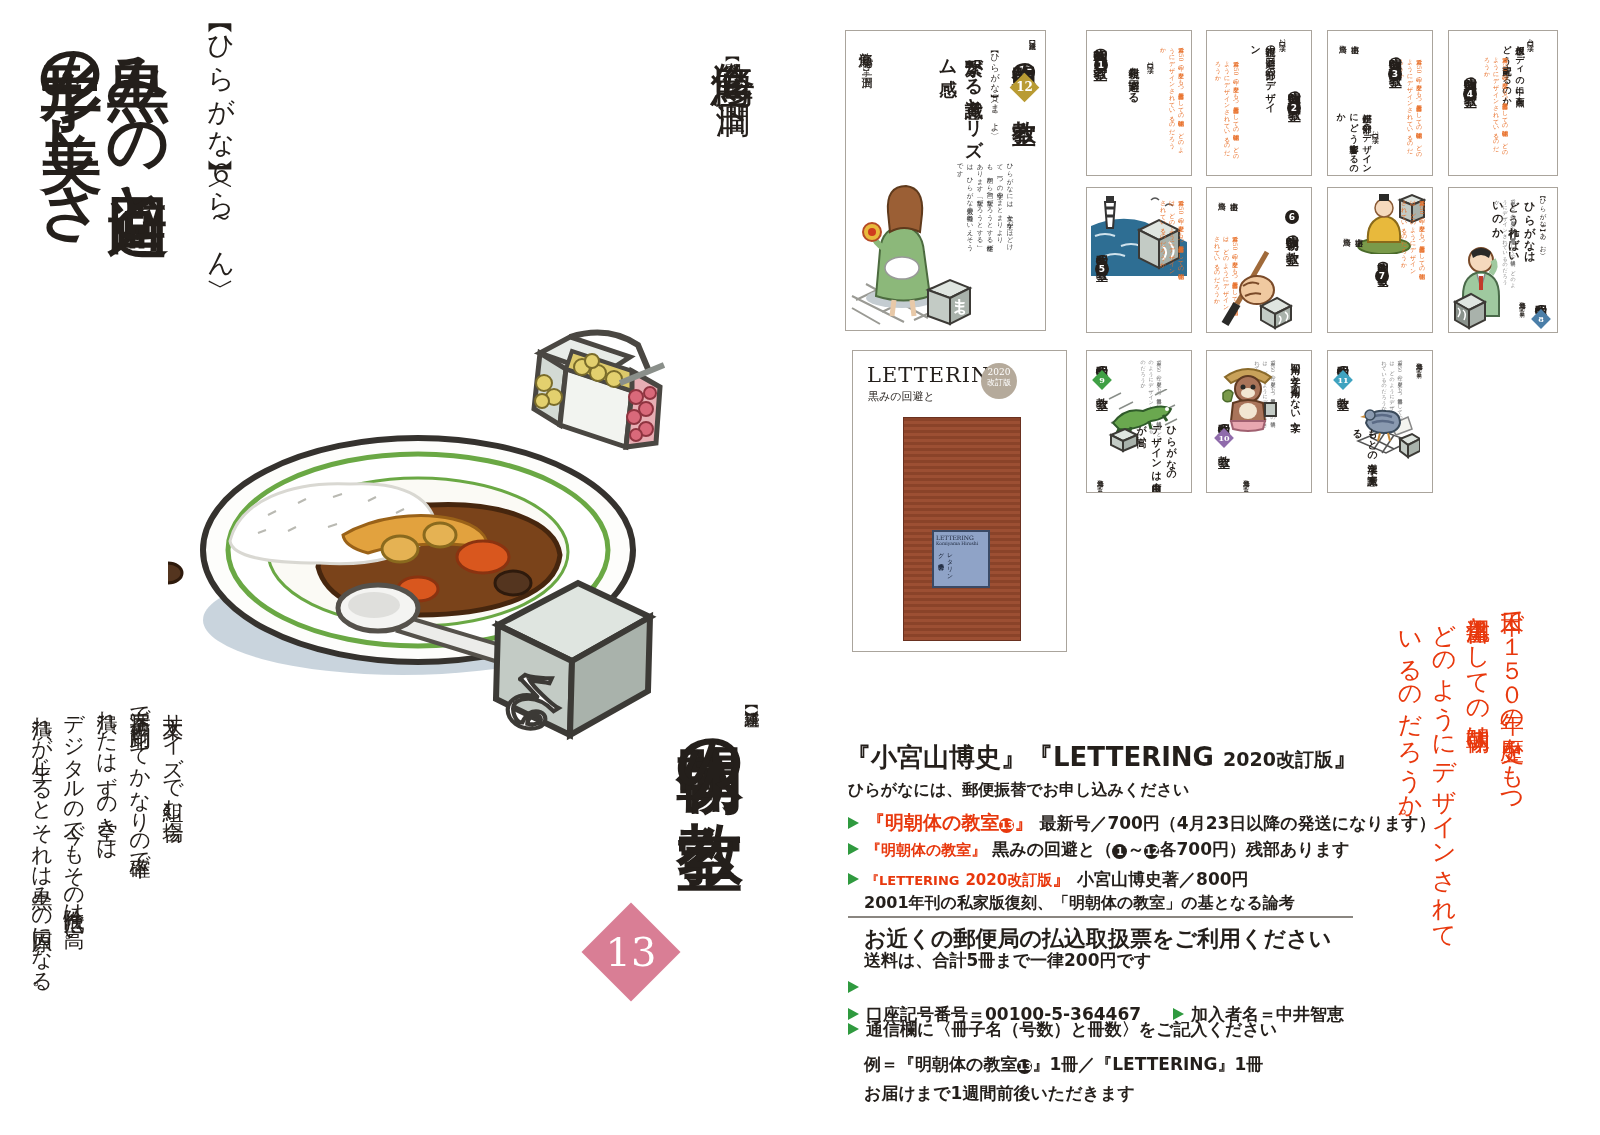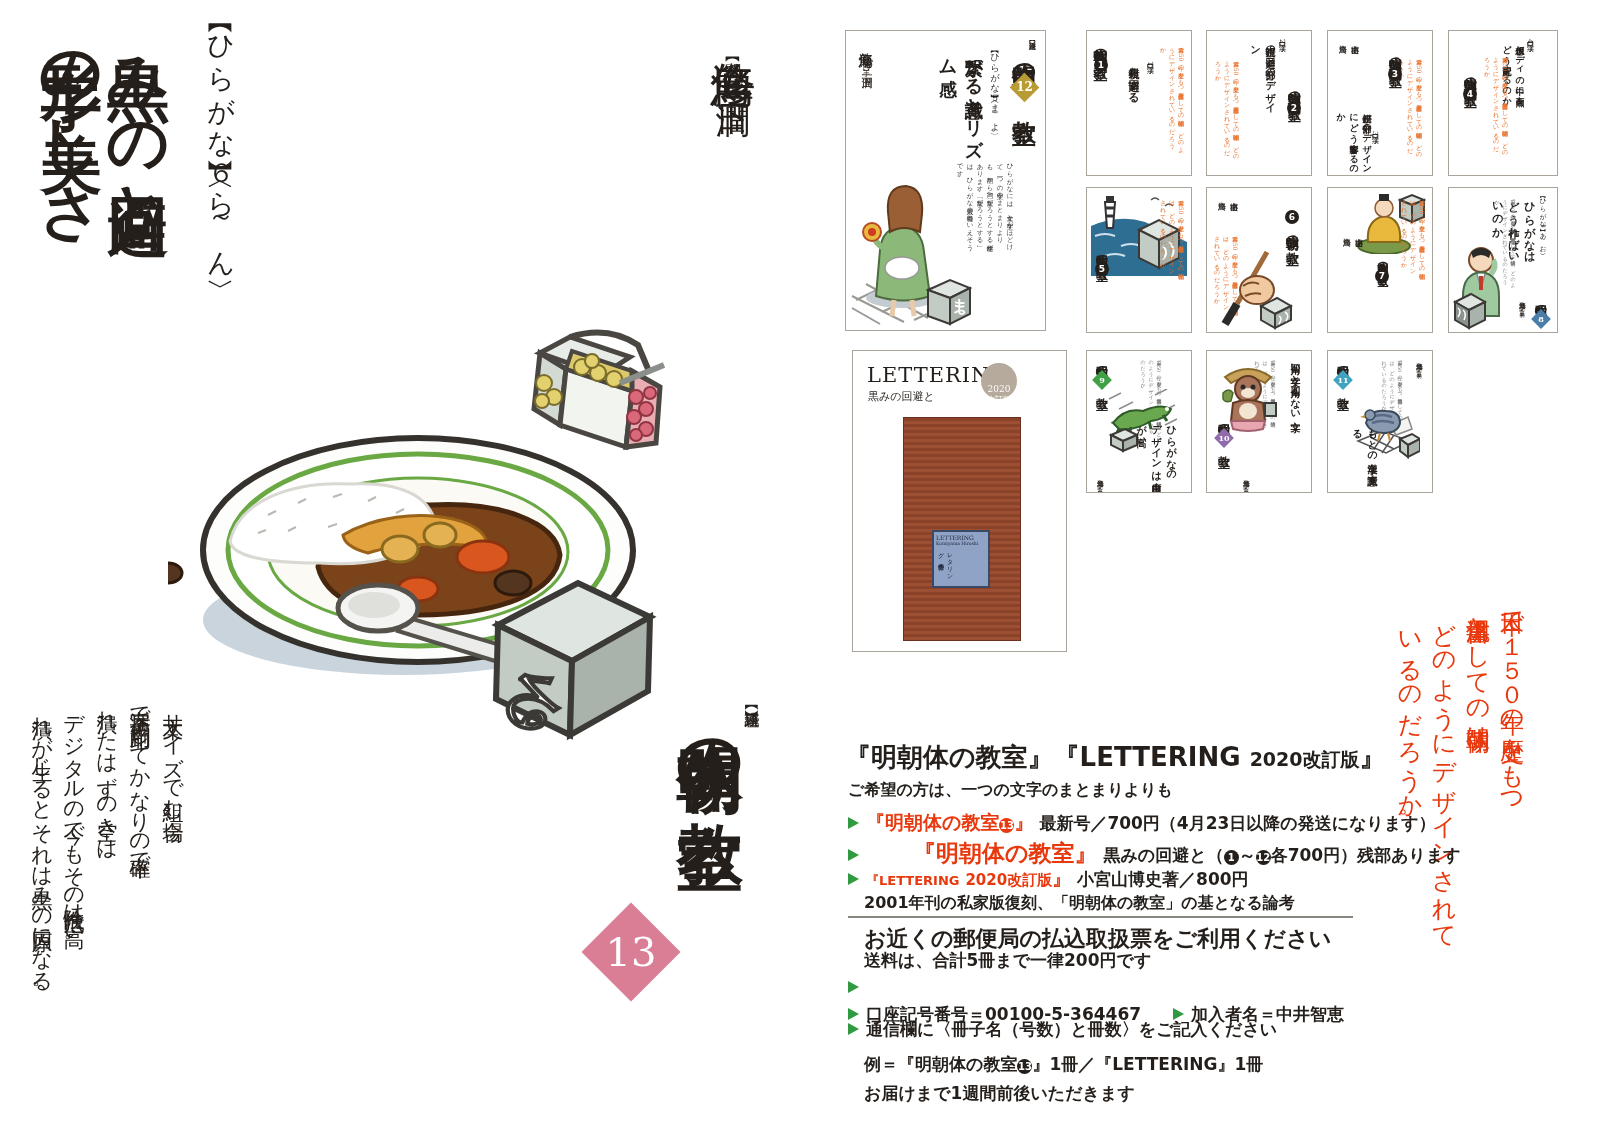--- a/index.html
+++ b/index.html
@@ -293,21 +293,21 @@
   </div>
   <div class="v ctitle" style="right:8px;bottom:4px;font-size:12px;">
     <span>明朝体の</span><span class="ndia" style="width:14px;height:14px;background:#4a7ea8;margin:2px 0;"><i style="font-size:8px;line-height:14px;">8</i></span><span>教室</span>
   </div>
 </div>
 
 <div class="cover" style="left:852px;top:350px;width:215px;height:302px;">
   <div class="h gothic" style="left:14px;top:12px;font-size:21px;letter-spacing:1px;font-family:'DejaVu Serif','Liberation Serif',serif;">LETTERING</div>
   <div class="h" style="left:15px;top:38px;font-size:11px;">黒みの回避と</div>
   <div class="h" style="left:128px;top:12px;width:36px;height:36px;border-radius:50%;background:#b5aa9b;color:#fff;text-align:center;">
-    <div style="font-size:9px;margin-top:21px;">2020</div>
+    <div style="font-size:9px;margin-top:4px;">2020</div>
     <div style="font-size:8px;">改訂版</div>
   </div>
   <div class="h" style="left:50px;top:66px;width:116px;height:222px;background:
        repeating-linear-gradient(0deg,#9c4f33 0 3px,#8a4329 3px 6px),#9c4f33;border:1px solid #6a3120;">
     <div class="h" style="left:28px;top:112px;width:58px;height:58px;background:#8fa3c7;border:2px solid #3a4a66;box-sizing:border-box;padding:2px;">
       <div style="font-size:6px;color:#1a2438;font-family:'DejaVu Serif',serif;">LETTERING</div>
       <div style="font-size:4.5px;color:#1a2438;">Komiyama Hiroshi</div>
       <div class="v" style="position:static;writing-mode:vertical-rl;height:34px;font-size:6px;color:#1a2438;margin-top:2px;">
         <span>レタリング</span>
         <span style="margin-top:2px;">小宮山博史</span>
@@ -390,31 +390,31 @@
   </svg>
   <div class="v ctitle" style="left:22px;bottom:6px;font-size:10px;height:64px;line-height:15px;">もとの漢字を意識する</div>
 </div>
 
 <div class="v mincho red" style="left:1496px;top:594px;font-size:24px;">日本で１５０年の歴史をもつ</div>
 <div class="v mincho red" style="left:1462px;top:601px;font-size:24px;">汎用書体としての明朝体は、</div>
 <div class="v mincho red" style="left:1428px;top:608px;font-size:24px;">どのようにデザインされて</div>
 <div class="v mincho red" style="left:1394px;top:615px;font-size:24px;">いるのだろうか。</div>
 
 <div class="oline red" style="left:845px;top:740px;font-size:26px;">
-  <span>『明朝体の教室』『LETTERING</span>
+  <span>『小宮山博史』『LETTERING</span>
   <span style="font-size:19px;">2020改訂版</span><span>』</span>
 </div>
-<div class="oline" style="left:848px;top:780px;font-size:16px;">ご希望の方は、一つの文字のまとまりよりも</div>
+<div class="oline" style="left:848px;top:780px;font-size:16px;">ひらがなには、郵便振替でお申し込みください</div>
 
 <div class="oline" style="left:848px;top:810px;font-size:17px;">
   <span class="tri"></span><span class="red" style="font-size:19px;">『明朝体の教室</span><span class="cn sm redbg">13</span><span class="red" style="font-size:19px;">』</span>
   <span>最新号／700円（4月23日以降の発送になります）</span>
 </div>
 <div class="oline" style="left:848px;top:838px;font-size:17px;">
-  <span class="tri"></span><span class="red" style="font-size:23px;margin-left:47px;">『明朝体の教室』</span>
+  <span class="tri"></span><span class="red" style="font-size:15px;">『明朝体の教室』</span>
   <span>黒みの回避と（</span><span class="cn sm">1</span><span>～</span><span class="cn sm">12</span><span>各700円）残部あります</span>
 </div>
 <div class="oline" style="left:848px;top:866px;font-size:17px;">
   <span class="tri"></span><span class="red" style="font-size:13px;">『LETTERING</span>
   <span class="red" style="font-size:15px;">2020改訂版</span><span class="red" style="font-size:19px;">』</span>
   <span>小宮山博史著／800円</span>
 </div>
 <div class="oline" style="left:864px;top:893px;font-size:16px;">2001年刊の私家版復刻、「明朝体の教室」の基となる論考</div>
 
 <div class="h" style="left:848px;top:916px;width:505px;border-top:2px solid #8a8680;"></div>

